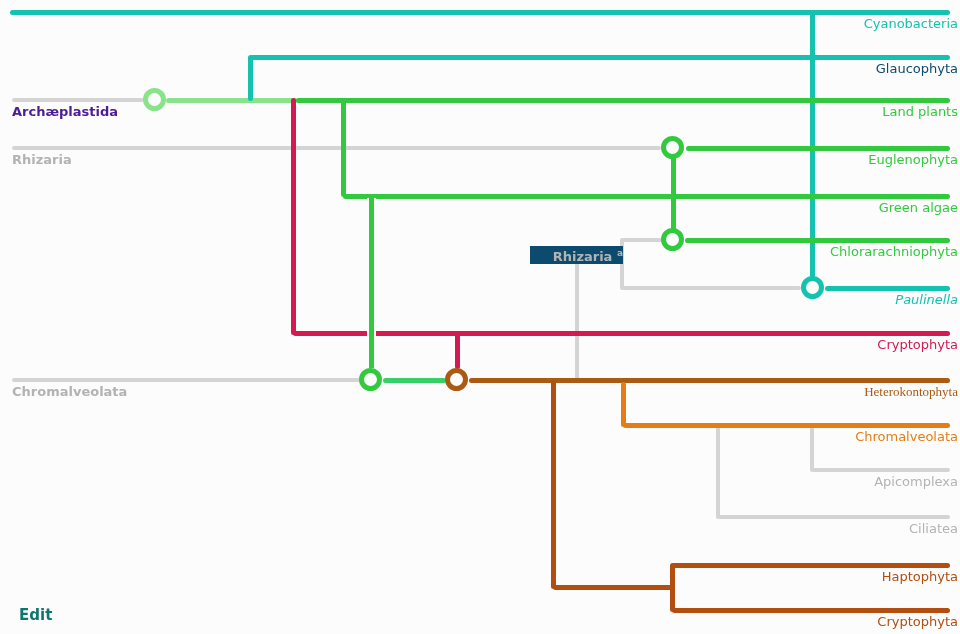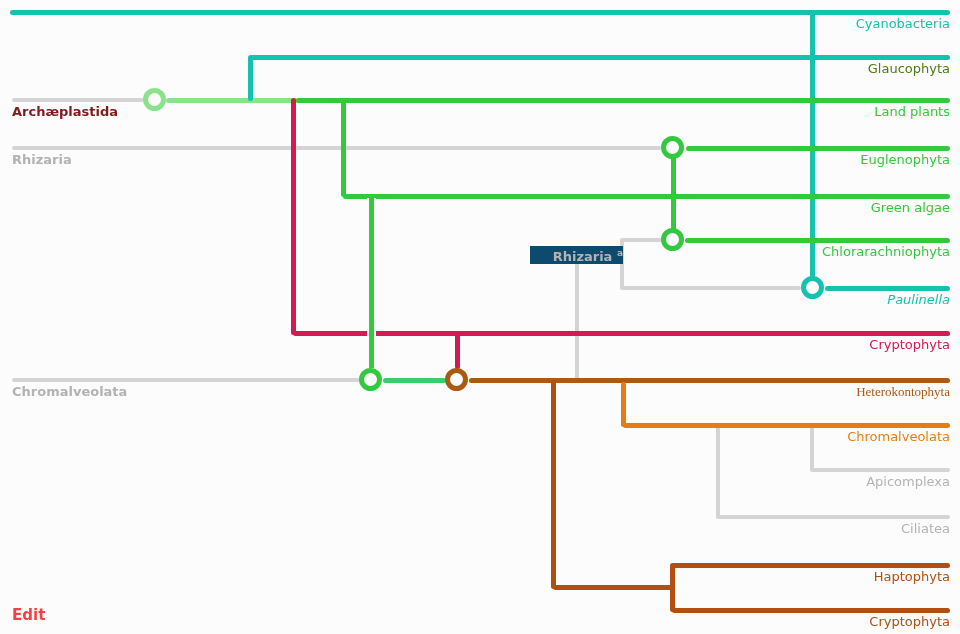--- a/index.html
+++ b/index.html
@@ -8,21 +8,21 @@
   
   i.h,i.v{position:absolute;display:block;border-radius:2.5px;}
   i.h{height:5px;}
   i.v{width:5px;}
   i.hgray{height:4px;}
   i.vgray{width:4px;}
   i.z1{z-index:1;} i.z2{z-index:2;} i.z3{z-index:3;} i.z4{z-index:4;}
   i.cased{border-left:2px solid #fcfcfc;border-right:2px solid #fcfcfc;border-radius:0;}
   .ring{position:absolute;width:13px;height:13px;border-radius:50%;background:#fcfcfc;border:5px solid #000;z-index:6;}
   .lbl{position:absolute;font-size:13px;line-height:15px;white-space:nowrap;z-index:5;}
-  .r{right:10px;}
+  .r{right:2px;}
   .grp{left:12px;font-weight:bold;}
   .italic{font-style:italic;}
   .rhiz{width:90px;text-align:right;font-weight:bold;background:#0c4a6e;padding-left:3px;}
   .rhiz sup{font-size:9px;}
   .edit{position:absolute;font-size:15px;font-weight:bold;z-index:5;}
 </style>
 </head>
 <body>
 
 <div id="stage" style="background-color: rgb(252, 252, 252);">
@@ -69,34 +69,34 @@
   <i class="v z4" style="left: 670px; top: 563px; height: 49px; background-color: rgb(178, 78, 16);"></i>
 
   <span class="ring" style="left: 143px; top: 88px; border-color: rgb(138, 226, 138);"></span>
   <span class="ring" style="left: 661px; top: 136px; border-color: rgb(51, 201, 63);"></span>
   <span class="ring" style="left: 661px; top: 228px; border-color: rgb(51, 201, 63);"></span>
   <span class="ring" style="left: 801px; top: 276px; border-color: rgb(21, 194, 176);"></span>
   <span class="ring" style="left: 359px; top: 368px; border-color: rgb(51, 201, 63);"></span>
   <span class="ring" style="left: 445px; top: 368px; border-color: rgb(171, 90, 20);"></span>
 
   <div class="lbl r" style="top: 16px; color: rgb(21, 194, 176);">Cyanobacteria</div>
-  <div class="lbl r" style="top: 61px; color: #4d7c0f;">Glaucophyta</div>
+  <div class="lbl r" style="top: 61px; color: #0c4a6e;">Glaucophyta</div>
   <div class="lbl r" style="top: 104px; color: rgb(51, 201, 63);">Land plants</div>
   <div class="lbl r" style="top: 152px; color: rgb(51, 201, 63);">Euglenophyta</div>
   <div class="lbl r" style="top: 200px; color: rgb(51, 201, 63);">Green algae</div>
   <div class="lbl r" style="top: 244px; color: rgb(51, 201, 63);">Chlorarachniophyta</div>
   <div class="lbl r italic" style="top: 292px; color: rgb(21, 194, 176);">Paulinella</div>
   <div class="lbl r" style="top: 337px; color: rgb(211, 26, 82);">Cryptophyta</div>
   <div class="lbl r" style="top: 384px; color: rgb(171, 90, 20); font-family: Liberation Serif, serif;">Heterokontophyta</div>
   <div class="lbl r" style="top: 429px; color: rgb(229, 125, 20);">Chromalveolata</div>
   <div class="lbl r" style="top: 474px; color: rgb(179, 179, 179);">Apicomplexa</div>
   <div class="lbl r" style="top: 521px; color: rgb(179, 179, 179);">Ciliatea</div>
   <div class="lbl r" style="top: 569px; color: rgb(178, 78, 16);">Haptophyta</div>
   <div class="lbl r" style="top: 614px; color: rgb(178, 78, 16);">Cryptophyta</div>
 
-  <div class="lbl grp" style="top: 104px; color: #7f1d1d;">Archæplastida</div>
+  <div class="lbl grp" style="top: 104px; color: #4c1d95;">Archæplastida</div>
   <div class="lbl grp" style="top: 152px; color: rgb(179, 179, 179);">Rhizaria</div>
   <div class="lbl rhiz" style="left: 530px; top: 246px; color: rgb(179, 179, 179);"><span>Rhizaria</span> <sup>a</sup></div>
   <div class="lbl grp" style="top: 384px; color: rgb(179, 179, 179);">Chromalveolata</div>
 
-  <div class="edit" style="left: 12px; top: 606px; color: #ef4444;">Edit</div>
+  <div class="edit" style="left: 19px; top: 606px; color: #0f766e;">Edit</div>
 
 </div>
 
 </body></html>

